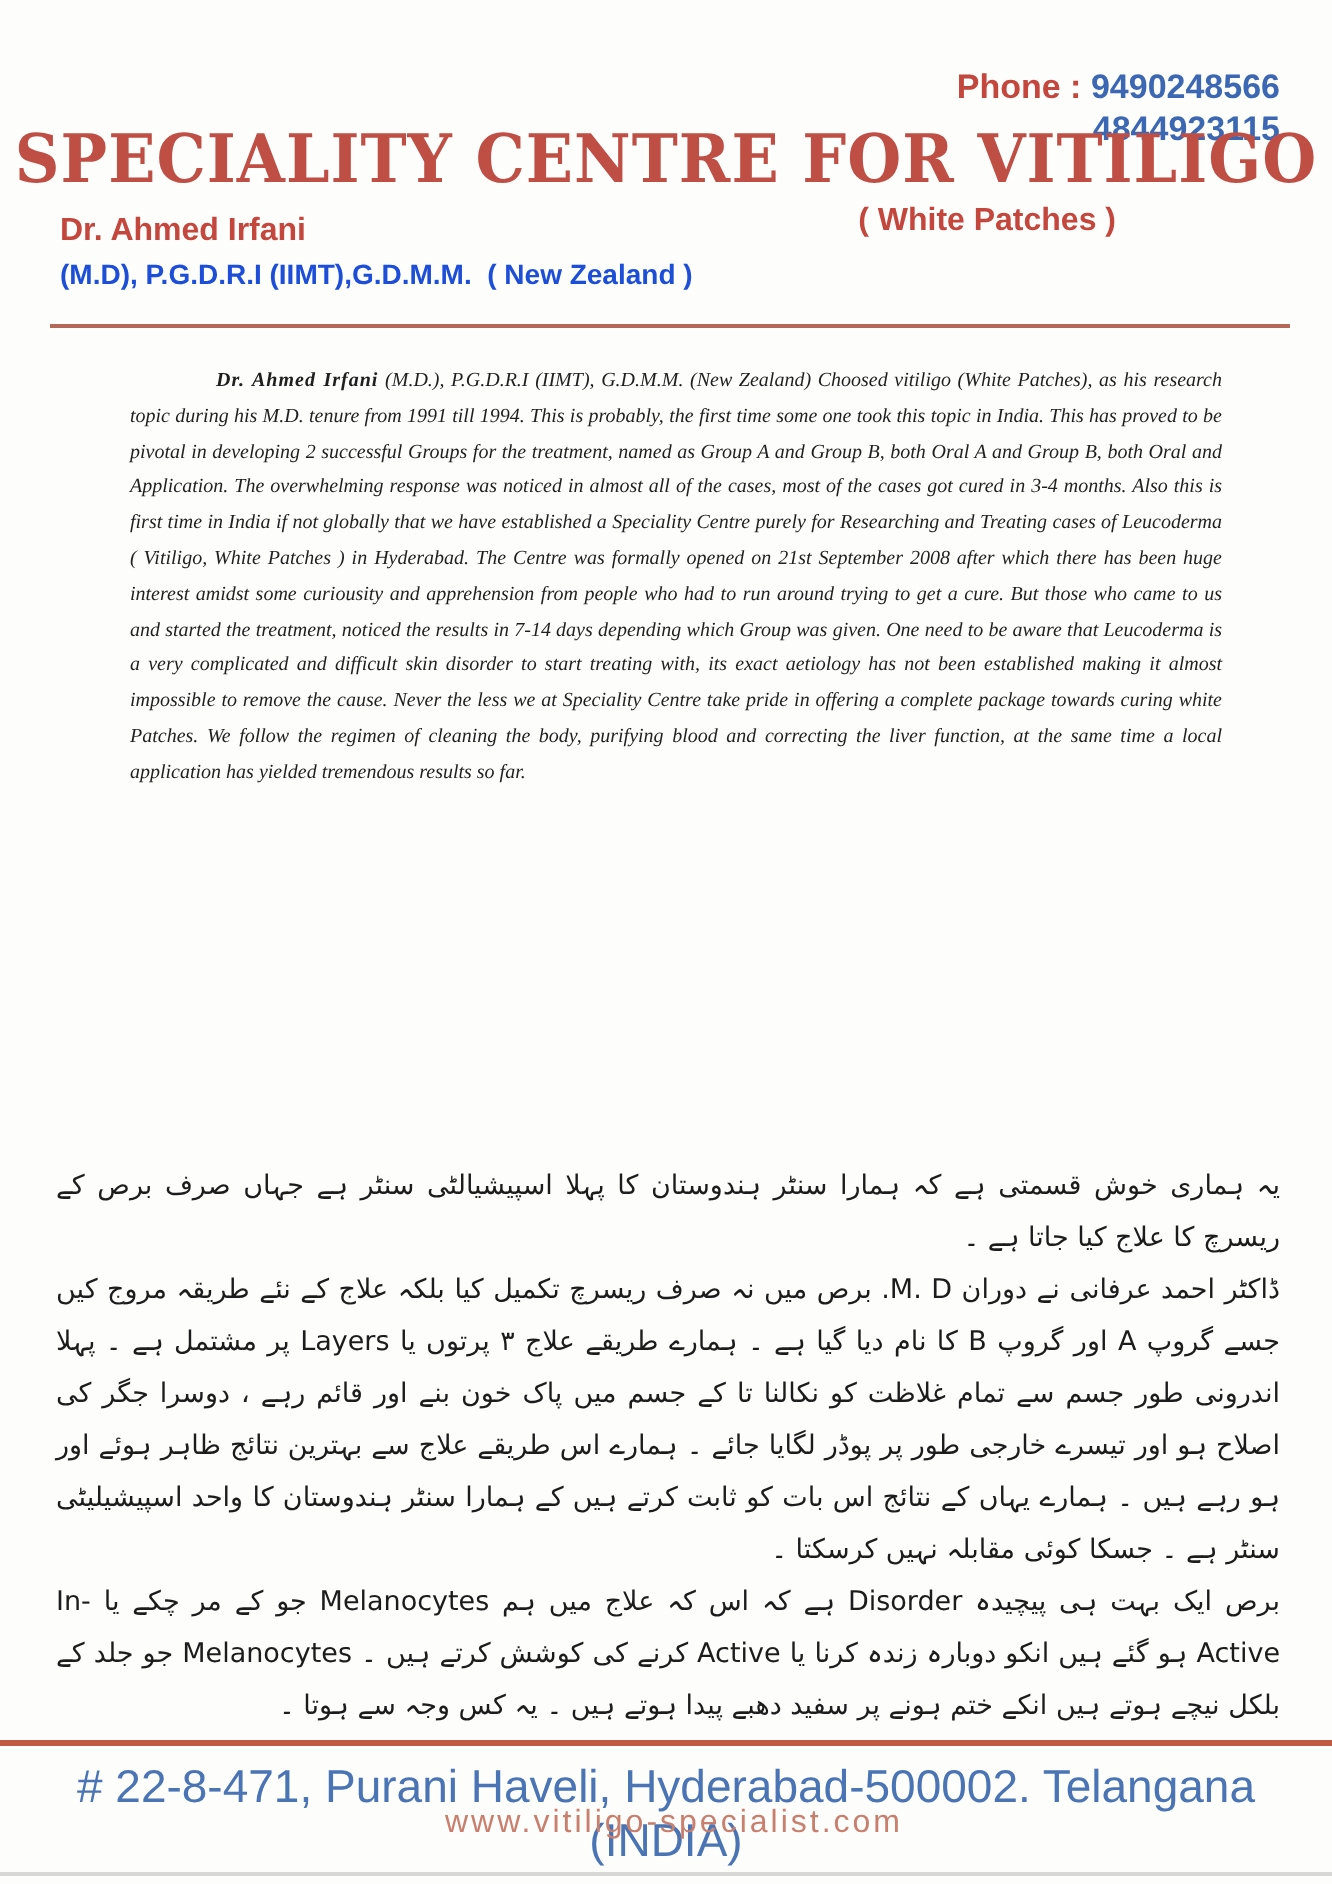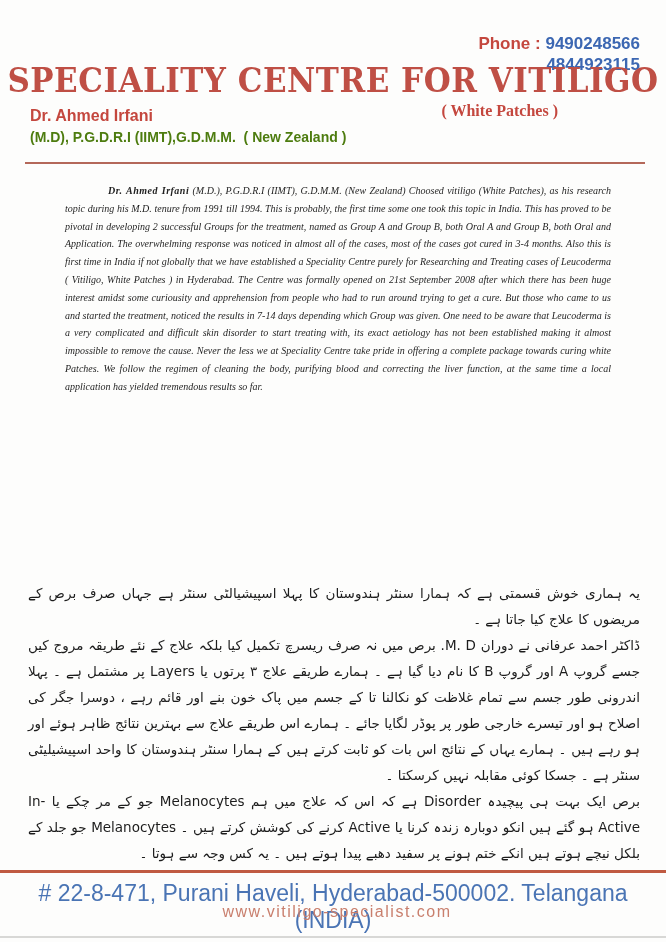--- a/index.html
+++ b/index.html
@@ -27,32 +27,32 @@
     margin:0; text-align:center;
     font-family:"DejaVu Serif", serif;
     font-weight:bold; font-size:31px;
     letter-spacing:0.5px;
     color:#bf4f45;
     transform:scaleY(1.08);
     white-space:nowrap;
   }
   .subtitle {
     position:absolute; top:102px; right:108px;
-    font-family:Liberation Serif, serif;
+    font-family:Liberation Sans, sans-serif;
     font-weight:bold; font-size:16px; color:#c4473e;
   }
   .doctor-name {
     position:absolute; top:107px; left:30px;
     font-family:"Liberation Sans", sans-serif;
     font-weight:bold; font-size:16px; color:#c4473e;
   }
   .doctor-credentials {
     position:absolute; top:129px; left:30px;
     font-family:"Liberation Sans", sans-serif;
-    font-weight:bold; font-size:14px; color:#4d7c0f;
+    font-weight:bold; font-size:14px; color:#1d4ed8;
     white-space:pre;
   }
   .header-rule {
     position:absolute; top:162px; left:25px;
     width:620px; height:2px;
     background:#b4685a; border:none; margin:0;
   }
 
   
   .english {
@@ -115,21 +115,21 @@
   <div class="subtitle">( White Patches )</div>
 
   <div class="doctor-name">Dr. Ahmed Irfani</div>
   <div class="doctor-credentials">(M.D), P.G.D.R.I (IIMT),G.D.M.M.  ( New Zealand )</div>
 
   <div class="header-rule"></div>
 
   <p class="english"><span class="lead">Dr. Ahmed Irfani</span><span> (M.D.), P.G.D.R.I (IIMT), G.D.M.M. (New Zealand) Choosed vitiligo (White Patches), as his research topic during his M.D. tenure from 1991 till 1994. This is probably, the first time some one took this topic in India. This has proved to be pivotal in developing 2 successful Groups for the treatment, named as Group A and Group B, both Oral A and Group B, both Oral and Application. The overwhelming response was noticed in almost all of the cases, most of the cases got cured in 3-4 months. Also this is first time in India if not globally that we have established a Speciality Centre purely for Researching and Treating cases of Leucoderma ( Vitiligo, White Patches ) in Hyderabad. The Centre was formally opened on 21st September 2008 after which there has been huge interest amidst some curiousity and apprehension from people who had to run around trying to get a cure. But those who came to us and started the treatment, noticed the results in 7-14 days depending which Group was given. One need to be aware that Leucoderma is a very complicated and difficult skin disorder to start treating with, its exact aetiology has not been established making it almost impossible to remove the cause. Never the less we at Speciality Centre take pride in offering a complete package towards curing white Patches. We follow the regimen of cleaning the body, purifying blood and correcting the liver function, at the same time a local application has yielded tremendous results so far.</span></p>
 
   <div class="urdu" dir="rtl">
-    <p>یہ ہماری خوش قسمتی ہے کہ ہمارا سنٹر ہندوستان کا پہلا اسپیشیالٹی سنٹر ہے جہاں صرف برص کے مریضوں کا علاج کیا جاتا ہے ۔</p>
+    <p>یہ ہماری خوش قسمتی ہے کہ ہمارا سنٹر ہندوستان کا پہلا اسپیشیالٹی سنٹر ہے جہاں صرف برص کے ریسرچ کا علاج کیا جاتا ہے ۔</p>
     <p>ڈاکٹر احمد عرفانی نے دوران M. D. برص میں نہ صرف ریسرچ تکمیل کیا بلکہ علاج کے نئے طریقہ مروج کیں جسے گروپ A اور گروپ B کا نام دیا گیا ہے ۔ ہمارے طریقے علاج ۳ پرتوں یا Layers پر مشتمل ہے ۔ پہلا اندرونی طور جسم سے تمام غلاظت کو نکالنا تا کے جسم میں پاک خون بنے اور قائم رہے ، دوسرا جگر کی اصلاح ہو اور تیسرے خارجی طور پر پوڈر لگایا جائے ۔ ہمارے اس طریقے علاج سے بہترین نتائج ظاہر ہوئے اور ہو رہے ہیں ۔ ہمارے یہاں کے نتائج اس بات کو ثابت کرتے ہیں کے ہمارا سنٹر ہندوستان کا واحد اسپیشیلیٹی سنٹر ہے ۔ جسکا کوئی مقابلہ نہیں کرسکتا ۔</p>
     <p>برص ایک بہت ہی پیچیدہ Disorder ہے کہ اس کہ علاج میں ہم Melanocytes جو کے مر چکے یا In-Active ہو گئے ہیں انکو دوبارہ زندہ کرنا یا Active کرنے کی کوشش کرتے ہیں ۔ Melanocytes جو جلد کے بلکل نیچے ہوتے ہیں انکے ختم ہونے پر سفید دھبے پیدا ہوتے ہیں ۔ یہ کس وجہ سے ہوتا ۔</p>
   </div>
 
   <div class="footer-rule"></div>
   <div class="address"># 22-8-471, Purani Haveli, Hyderabad-500002. Telangana (INDIA)</div>
   <div class="website">www.vitiligo-specialist.com</div>
   <div class="scan-artifact"></div>
 
 </div>

